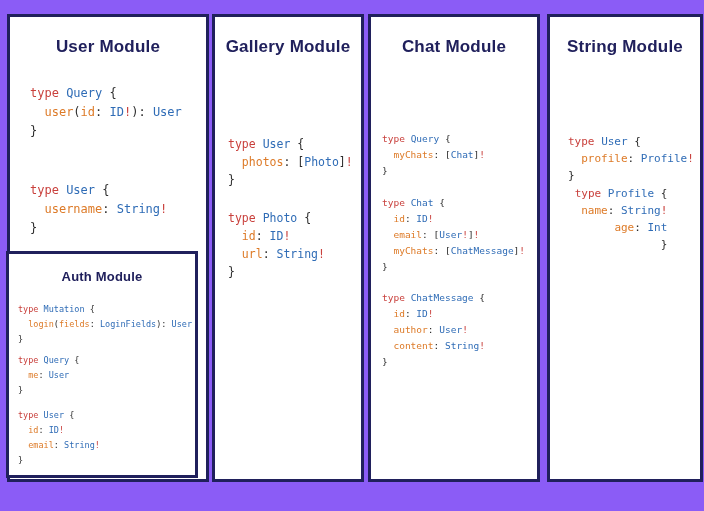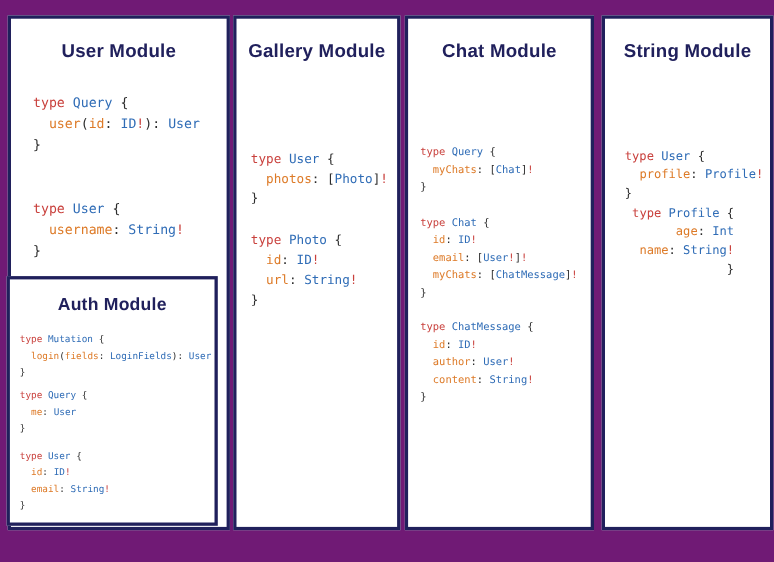--- a/index.html
+++ b/index.html
@@ -1,33 +1,33 @@
 <!DOCTYPE html>
 <html><head>
 <meta charset="utf-8">
 <style>
   html,body{margin:0;padding:0;background:#ffffff;}
   .canvas{
-    position:relative;width:704px;height:511px;background:#701a75;
+    position:relative;width:704px;height:511px;background:#8b5cf6;
     font-family:"Liberation Sans",sans-serif;overflow:hidden;
   }
   .box{
     position:absolute;background:#ffffff;border:3px solid #20205c;
     box-sizing:border-box;
   }
   .box-user   {left:7px;  top:14px;  width:202px;height:468px;}
   .box-gallery{left:212px;top:14px;  width:152px;height:468px;}
   .box-chat   {left:368px;top:14px;  width:172px;height:468px;}
   .box-profile{left:547px;top:14px;  width:156px;height:468px;}
   .box-auth   {left:6px;  top:251px; width:192px;height:227px;z-index:2;}
   .title{
     position:absolute;left:0;right:0;top:20px;margin:0;text-align:center;
     font-weight:bold;font-size:17px;color:#20205c;letter-spacing:.2px;
   }
-  .box-auth .title{top:15px;font-size:16px;}
+  .box-auth .title{top:15px;font-size:13px;}
   .code{position:absolute;left:0;top:0;right:0;bottom:0;padding-left:36px;}
   .blk{position:absolute;font-family:"DejaVu Sans Mono","Liberation Mono",monospace;color:#2d2d2d;}
   .line{white-space:pre;}
   
   .box-user    .blk{left:20px;font-size:12px;line-height:19px;}
   .box-user    .blk0{top:67px;}  .box-user    .blk1{top:164px;}
   .box-gallery .blk{left:13px;font-size:11.5px;line-height:18px;}
   .box-gallery .blk0{top:118px;} .box-gallery .blk1{top:192px;}
   .box-chat    .blk{left:11px;font-size:9.5px;line-height:16px;}
   .box-chat    .blk0{top:114px;} .box-chat    .blk1{top:178px;} .box-chat .blk2{top:273px;}
@@ -108,22 +108,22 @@
   <section class="box box-profile">
     <h2 class="title">String Module</h2>
     <div class="code">
         <div class="blk blk0">
           <div class="line"><span class="tok-k">type</span><span class="tok-p"> </span><span class="tok-t">User</span><span class="tok-p"> {</span></div>
           <div class="line"><span class="tok-p">  </span><span class="tok-f">profile</span><span class="tok-p">: </span><span class="tok-t">Profile</span><span class="tok-b">!</span></div>
           <div class="line"><span class="tok-p">}</span></div>
         </div>
         <div class="blk blk1">
           <div class="line"><span class="tok-k">type</span><span class="tok-p"> </span><span class="tok-t">Profile</span><span class="tok-p"> {</span></div>
+          <div class="line"><span class="tok-p">  </span><span class="tok-f">name</span><span class="tok-p">: </span><span class="tok-t">String</span><span class="tok-b">!</span></div>
           <div class="line"><span class="tok-p">  </span><span class="tok-f">age</span><span class="tok-p">: </span><span class="tok-t">Int</span></div>
-          <div class="line"><span class="tok-p">  </span><span class="tok-f">name</span><span class="tok-p">: </span><span class="tok-t">String</span><span class="tok-b">!</span></div>
           <div class="line"><span class="tok-p">}</span></div>
         </div>
       </div>
   </section>
 
   <section class="box box-auth">
     <h2 class="title">Auth Module</h2>
     <div class="code">
         <div class="blk blk0">
           <div class="line"><span class="tok-k">type</span><span class="tok-p"> </span><span class="tok-t">Mutation</span><span class="tok-p"> {</span></div>

